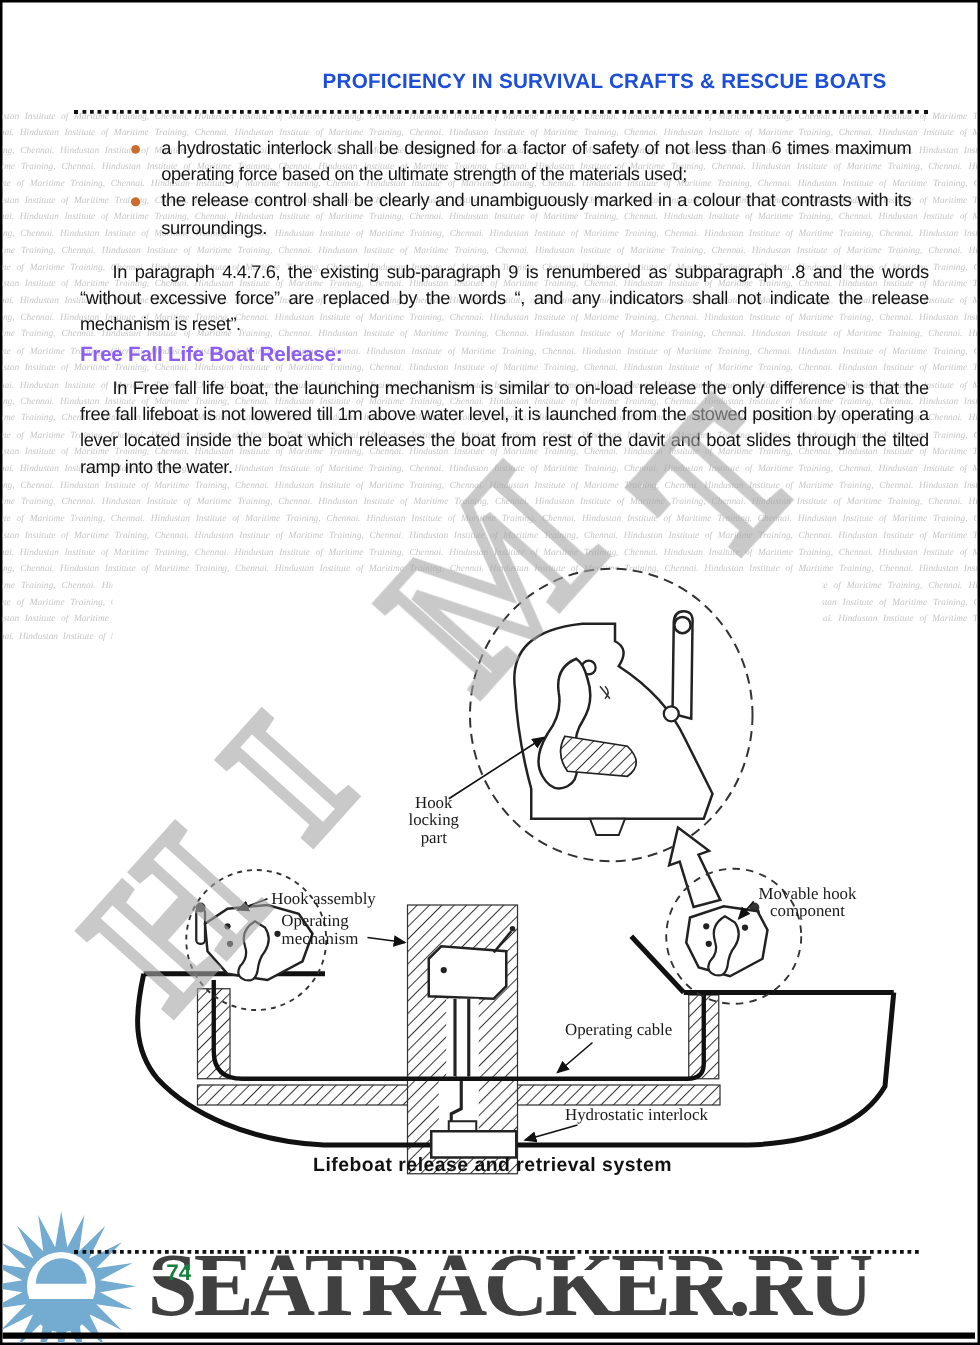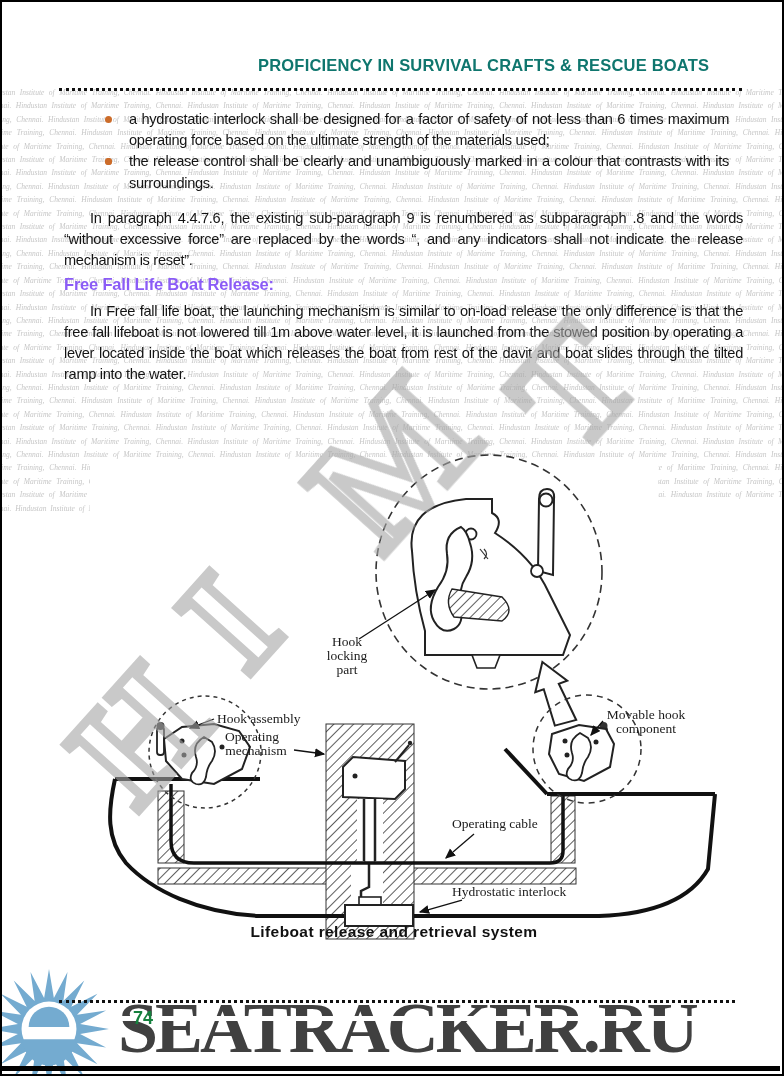--- a/index.html
+++ b/index.html
@@ -12,21 +12,21 @@
   .wm-layer{
     position:absolute; left:-18px; top:84px; width:822px; height:925px;
     font:italic 7.5px "Liberation Serif",serif; color:#c6c6c6;
     line-height:13.4px; overflow:hidden; word-spacing:2px;
     text-align:justify; z-index:0;
   }
   
   .logo{position:absolute; left:58px; top:31px; z-index:3;}
   .title{
     position:absolute; left:256px; top:54px; width:486px; z-index:3;
-    font-weight:bold; font-size:16.5px; letter-spacing:.2px; color:#0f766e;
+    font-weight:bold; font-size:16.5px; letter-spacing:.2px; color:#1d4ed8;
     white-space:nowrap;
   }
   .dotline-top{position:absolute; left:57px; top:86px; width:683px; border-top:3px dotted #111; z-index:3;}
   
   .content{
     position:absolute; left:62px; top:93px; width:679px; z-index:2;
     font-size:14.6px; letter-spacing:-0.3px; line-height:21.2px; color:#141414;
     text-align:justify;
   }
   ul.bullets{margin:14px; padding:0; list-style:none;}

